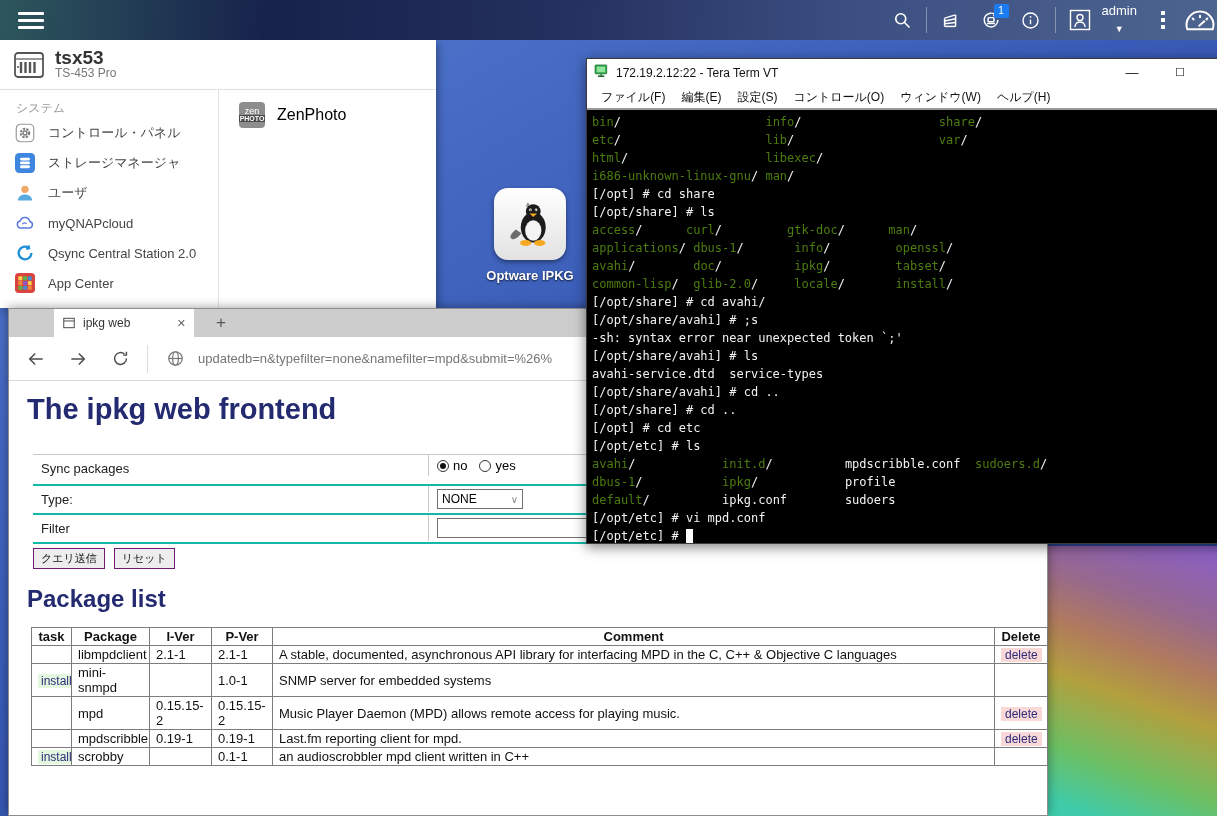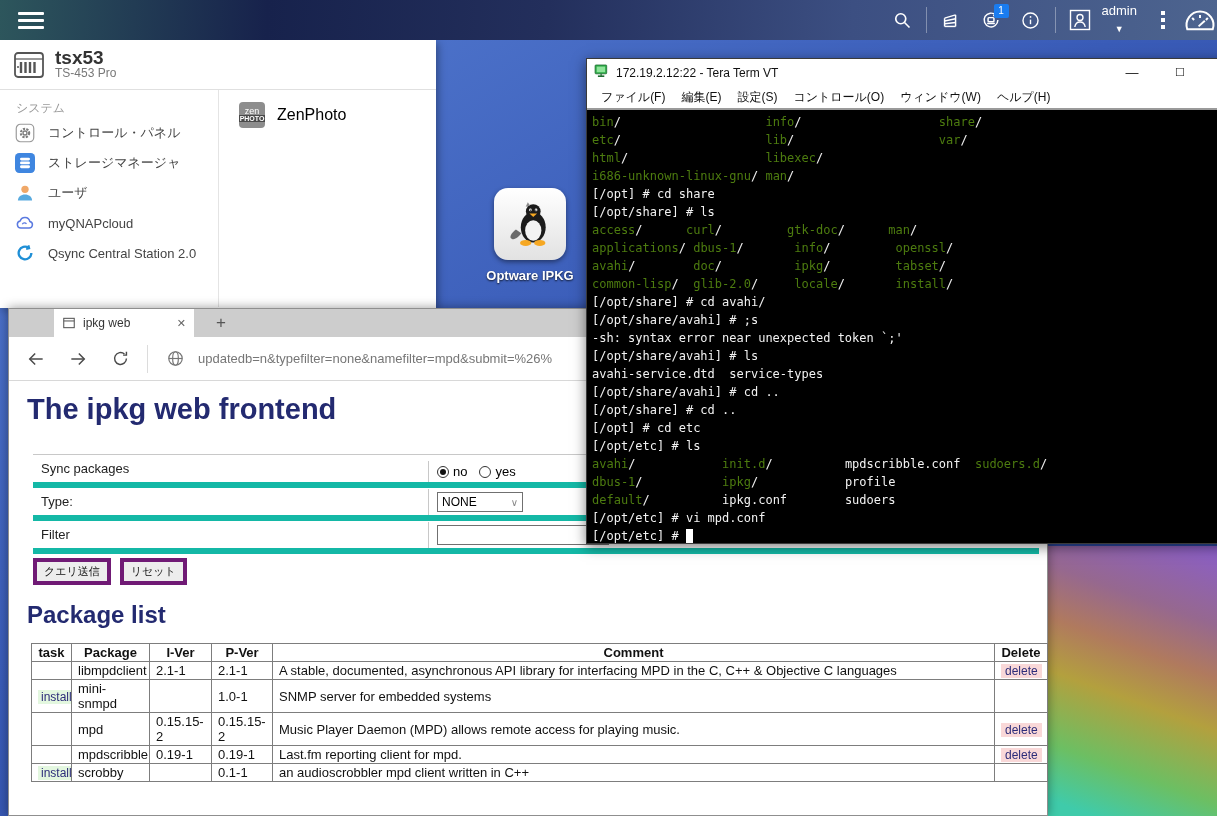--- a/index.html
+++ b/index.html
@@ -63,33 +63,33 @@
   .tab .ttl { font-size:12px; color:#333; flex:1; }
   .tab .x { font-size:11px; color:#666; cursor:pointer; }
   .newtab { position:absolute; left:198px; top:0; width:28px; height:28px; font-size:17px; color:#555; display:flex; align-items:center; justify-content:center; cursor:pointer; }
   .toolbar { height:44px; border-bottom:1px solid #d8d8d8; display:flex; align-items:center; }
   .nav-ic { width:30px; height:30px; display:flex; align-items:center; justify-content:center; margin-left:12px; cursor:pointer; }
   .tb-sep { width:1px; height:28px; background:#dcdcdc; margin-left:12px; }
   .url { font-size:13px; color:#767676; margin-left:8px; white-space:nowrap; overflow:hidden; }
   .bcontent { padding:12px 0 0 16px; }
   .h1 { font-size:29px; font-weight:bold; color:#232a70; margin-left:2px; }
   .form-table { margin:28px 0 0 8px; width:1006px; border-top:1px solid #c8c8c8; }
-  .frow { display:flex; border-bottom:6px solid #14b8a6; align-items:flex-end; }
+  .frow { display:flex; border-bottom:2px solid #14b8a6; align-items:flex-start; }
   .frow .fl { width:395px; font-size:13px; color:#222; padding:6px 8px; }
   .frow .fc { border-left:1px solid #c8c8c8; padding:3px 8px; display:flex; align-items:center; gap:4px; font-size:13px; }
   .radio { width:12px; height:12px; border:1px solid #333; border-radius:50%; background:#fff; display:inline-block; position:relative; }
   .radio.sel::after { content:""; position:absolute; inset:2px; background:#111; border-radius:50%; }
   .rlabel { margin-right:8px; }
   .selbox { width:86px; height:20px; border:1px solid #707070; background:#fff; font-size:12px; display:flex;
             align-items:center; justify-content:space-between; padding:0 4px; cursor:pointer; }
   .selbox .chev { color:#888; font-size:10px; }
   .txt { width:172px; height:20px; border:1px solid #707070; background:#fff; font-size:12px; padding:0 3px; }
   .btnrow { margin:4px 0 0 8px; display:flex; gap:9px; }
   .jbtn { font-size:11px; font-family:"Liberation Sans",sans-serif; padding:2px 7px; background:#ededed;
-          border:4px solid #701a75; cursor:pointer; color:#111; }
+          border:1px solid #701a75; cursor:pointer; color:#111; }
   .h2 { font-size:24px; font-weight:bold; color:#232a70; margin:16px 0 0 2px; }
   .pkg { border-collapse:collapse; margin:14px 0 0 6px; table-layout:fixed; width:1016px; }
   .pkg th, .pkg td { border:1px solid #7d7d7d; font-size:13px; padding:1px 6px; color:#111; overflow:hidden; }
   .pkg th { font-weight:bold; text-align:center; }
   .c-task { width:40px; text-align:center; }
   .c-pkg { width:78px; }
   .c-iv { width:62px; }
   .c-pv { width:61px; }
   .c-com { width:722px; }
   .c-del { width:53px; text-align:center; }
@@ -255,20 +255,37 @@
             <span class="lbl">myQNAPcloud</span>
           </div>
           <div class="side-item">
             <span class="sicon">
               <svg width="20" height="20" viewBox="0 0 24 24" fill="none">
                 <path d="M19.6 12a7.6 7.6 0 1 1-3.2-6.2" stroke="#1f8fd6" stroke-width="2.8"></path>
                 <path d="M16.2 2.6l1 3.8-3.8.9" stroke="#1f8fd6" stroke-width="2.2"></path>
               </svg>
             </span>
             <span class="lbl">Qsync Central Station 2.0</span>
+          </div>
+          <div class="side-item">
+            <span class="sicon">
+              <svg width="20" height="20" viewBox="0 0 24 24">
+                <rect width="24" height="24" rx="4.5" fill="#d8453e"></rect>
+                <rect x="4" y="4" width="4.8" height="4.8" fill="#ffd24a"></rect>
+                <rect x="9.8" y="4" width="4.8" height="4.8" fill="#59b24a"></rect>
+                <rect x="15.6" y="4" width="4.4" height="4.8" fill="#3e8fd8"></rect>
+                <rect x="4" y="9.8" width="4.8" height="4.8" fill="#f08a3c"></rect>
+                <rect x="9.8" y="9.8" width="4.8" height="4.8" fill="#8a55c8"></rect>
+                <rect x="15.6" y="9.8" width="4.4" height="4.8" fill="#ffd24a"></rect>
+                <rect x="4" y="15.6" width="4.8" height="4.4" fill="#59b24a"></rect>
+                <rect x="9.8" y="15.6" width="4.8" height="4.4" fill="#3e8fd8"></rect>
+                <rect x="15.6" y="15.6" width="4.4" height="4.4" fill="#f08a3c"></rect>
+              </svg>
+            </span>
+            <span class="lbl">App Center</span>
           </div>
         </div>
       <div class="col-div"></div>
       <div class="col2">
           <div class="zp-item">
             <span class="zp-badge">
               <b>zen</b>
               <i>PHOTO</i>
             </span>
             <span class="lbl">ZenPhoto</span>

